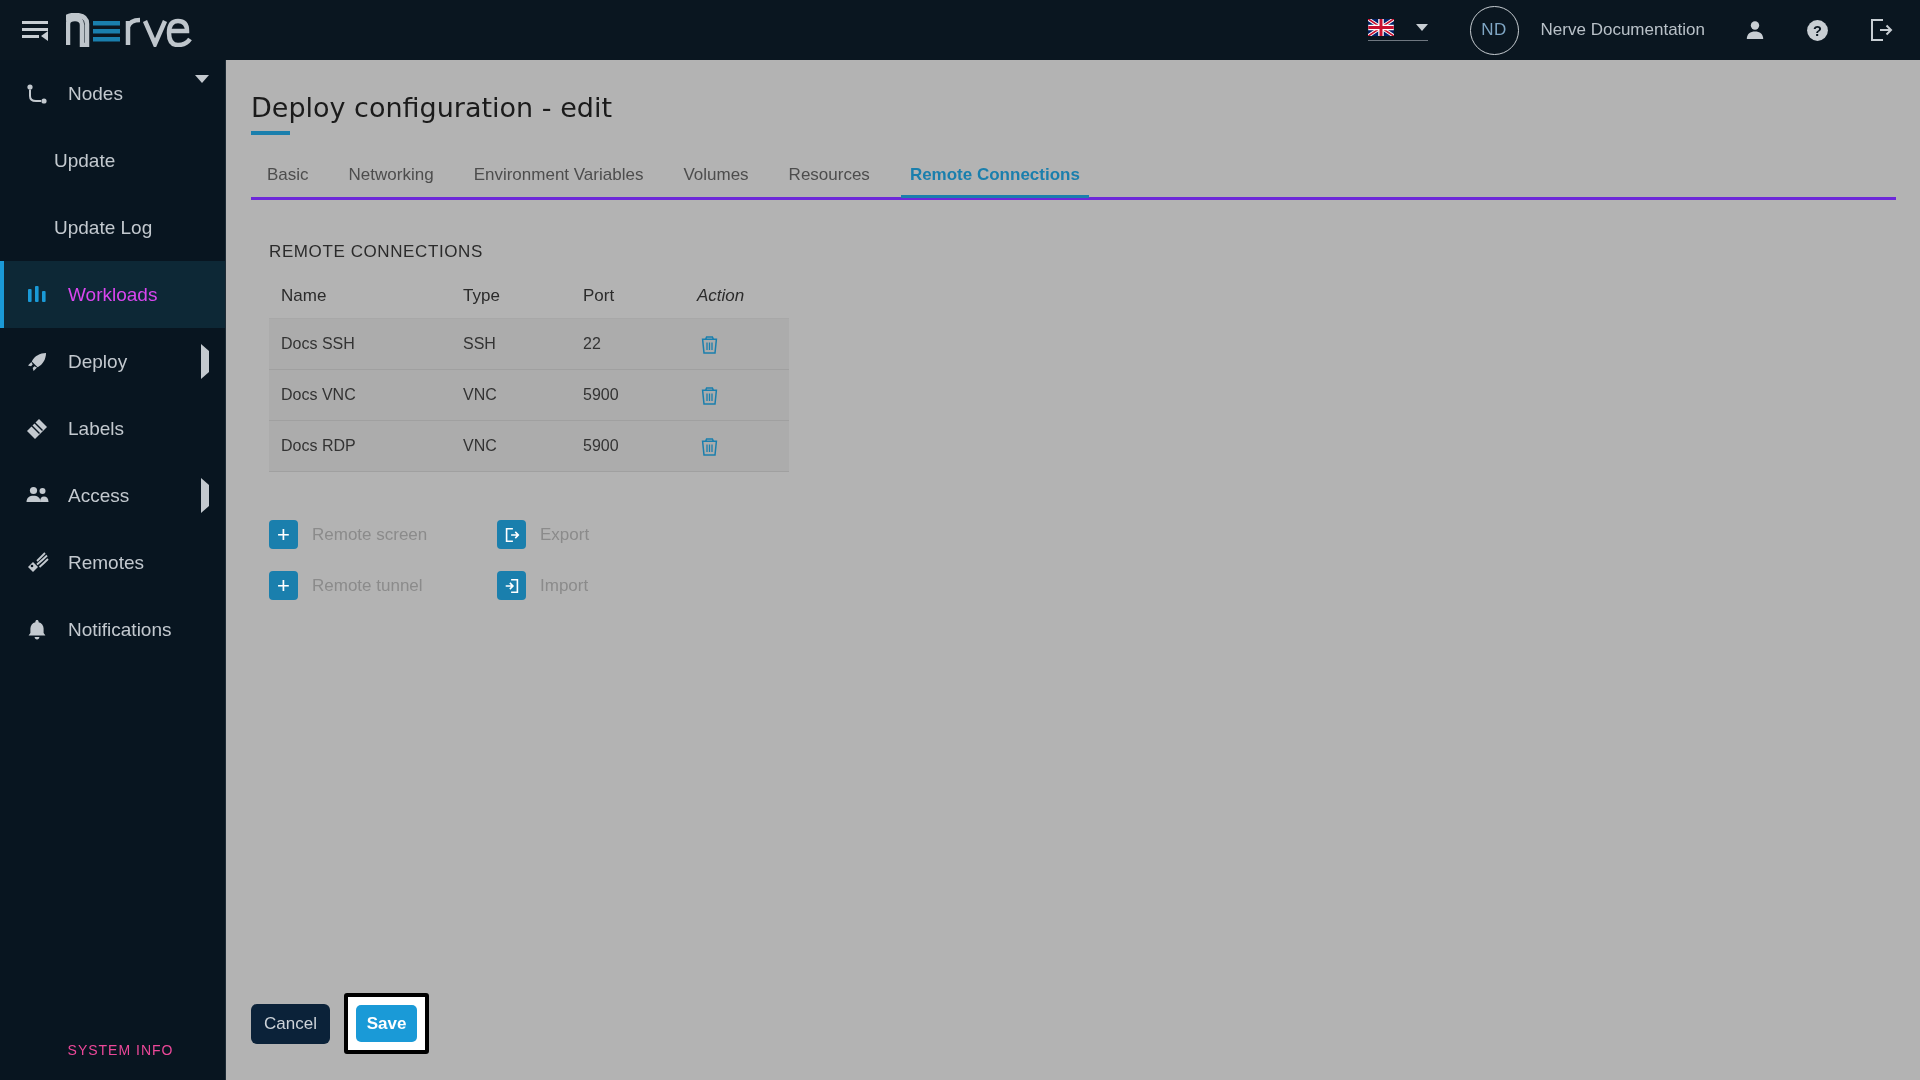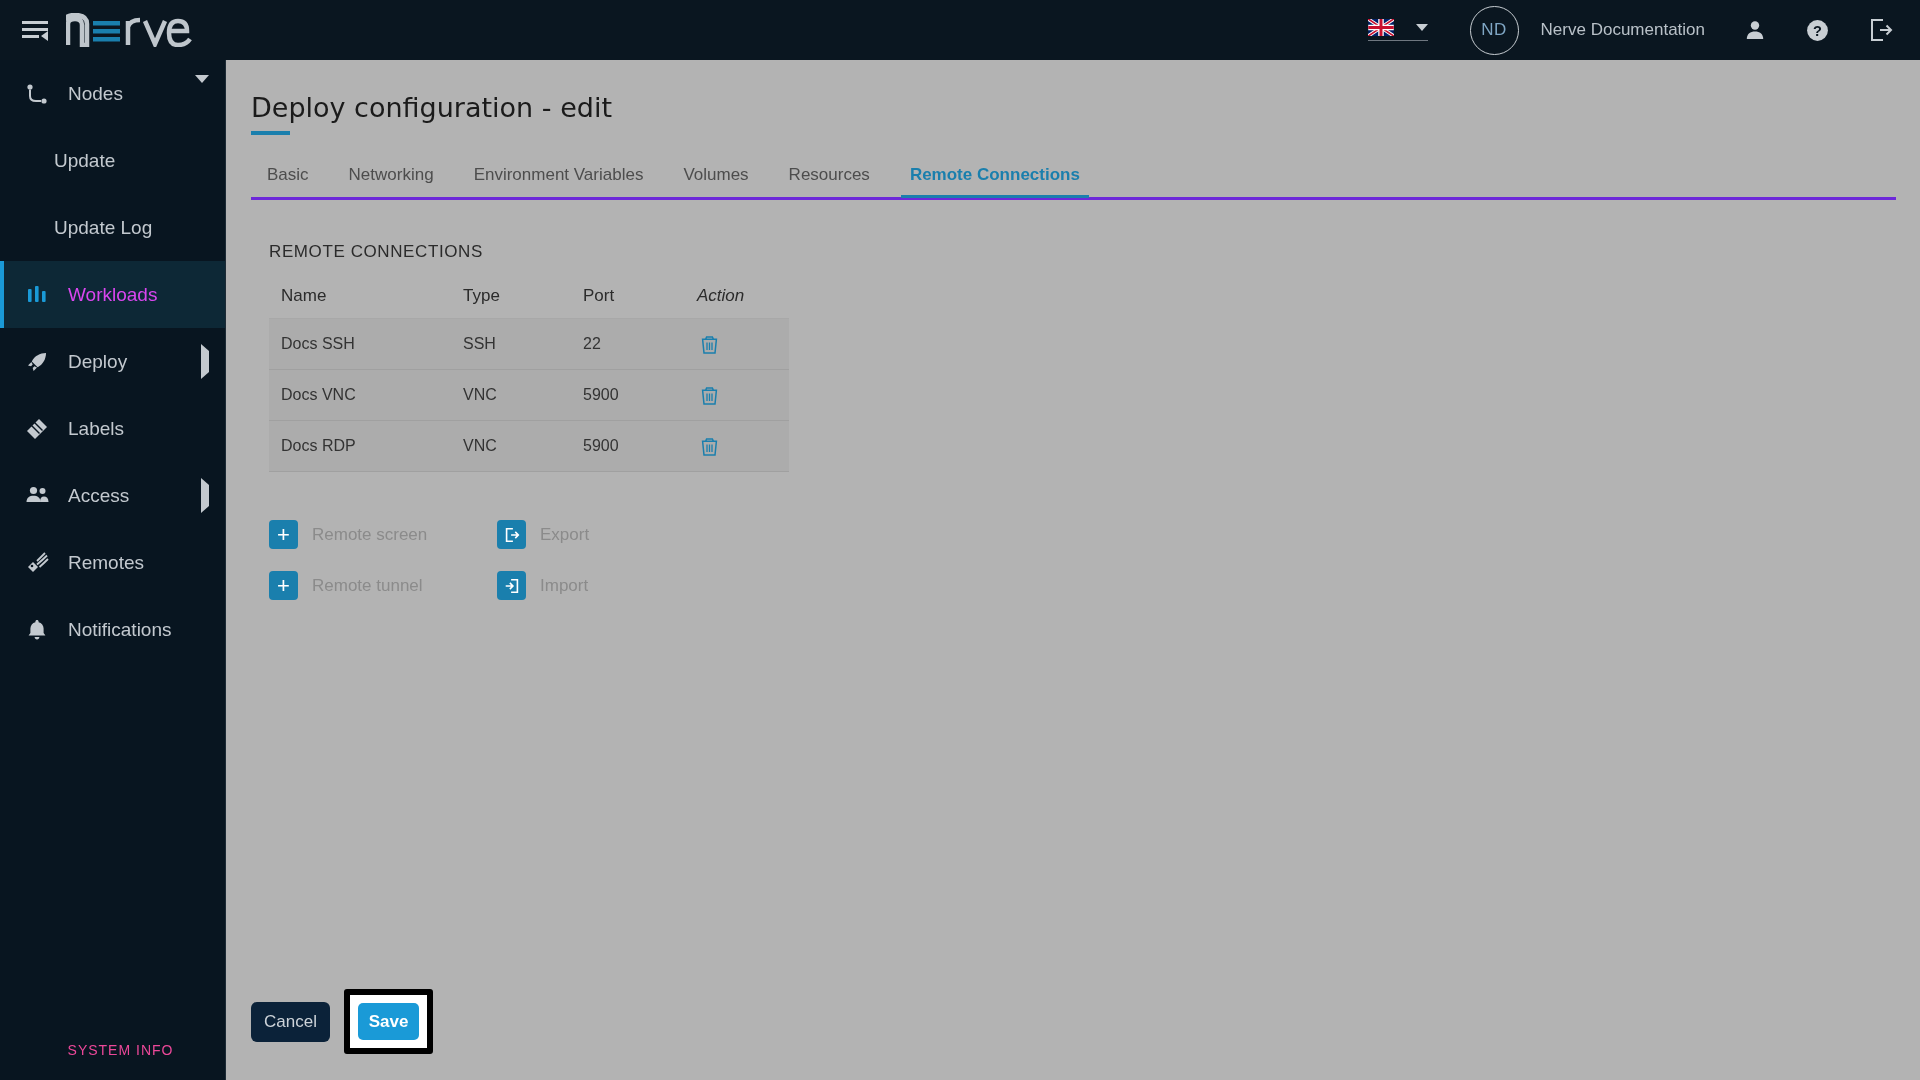--- a/index.html
+++ b/index.html
@@ -179,21 +179,21 @@
   .btn {
     border: none; border-radius: 6px; cursor: pointer;
     font-size: 17px; font-family: "Liberation Sans", sans-serif;
   }
   .btn-cancel {
     background: #0b2239; color: #cdd3d9;
     width: 79px; height: 40px; margin-right: 14px;
   }
   .save-wrap {
     position: relative; display: inline-flex;
-    padding: 8px; border: 6px solid #000000; background: #ffffff;
+    padding: 8px; border: 4px solid #000000; background: #ffffff;
     border-radius: 3px;
   }
   .btn-save {
     background: #1a9ad7; color: #ffffff;
     width: 61px; height: 37px; border-radius: 5px; font-weight: bold;
   }
 </style>
 </head>
 <body>
 

